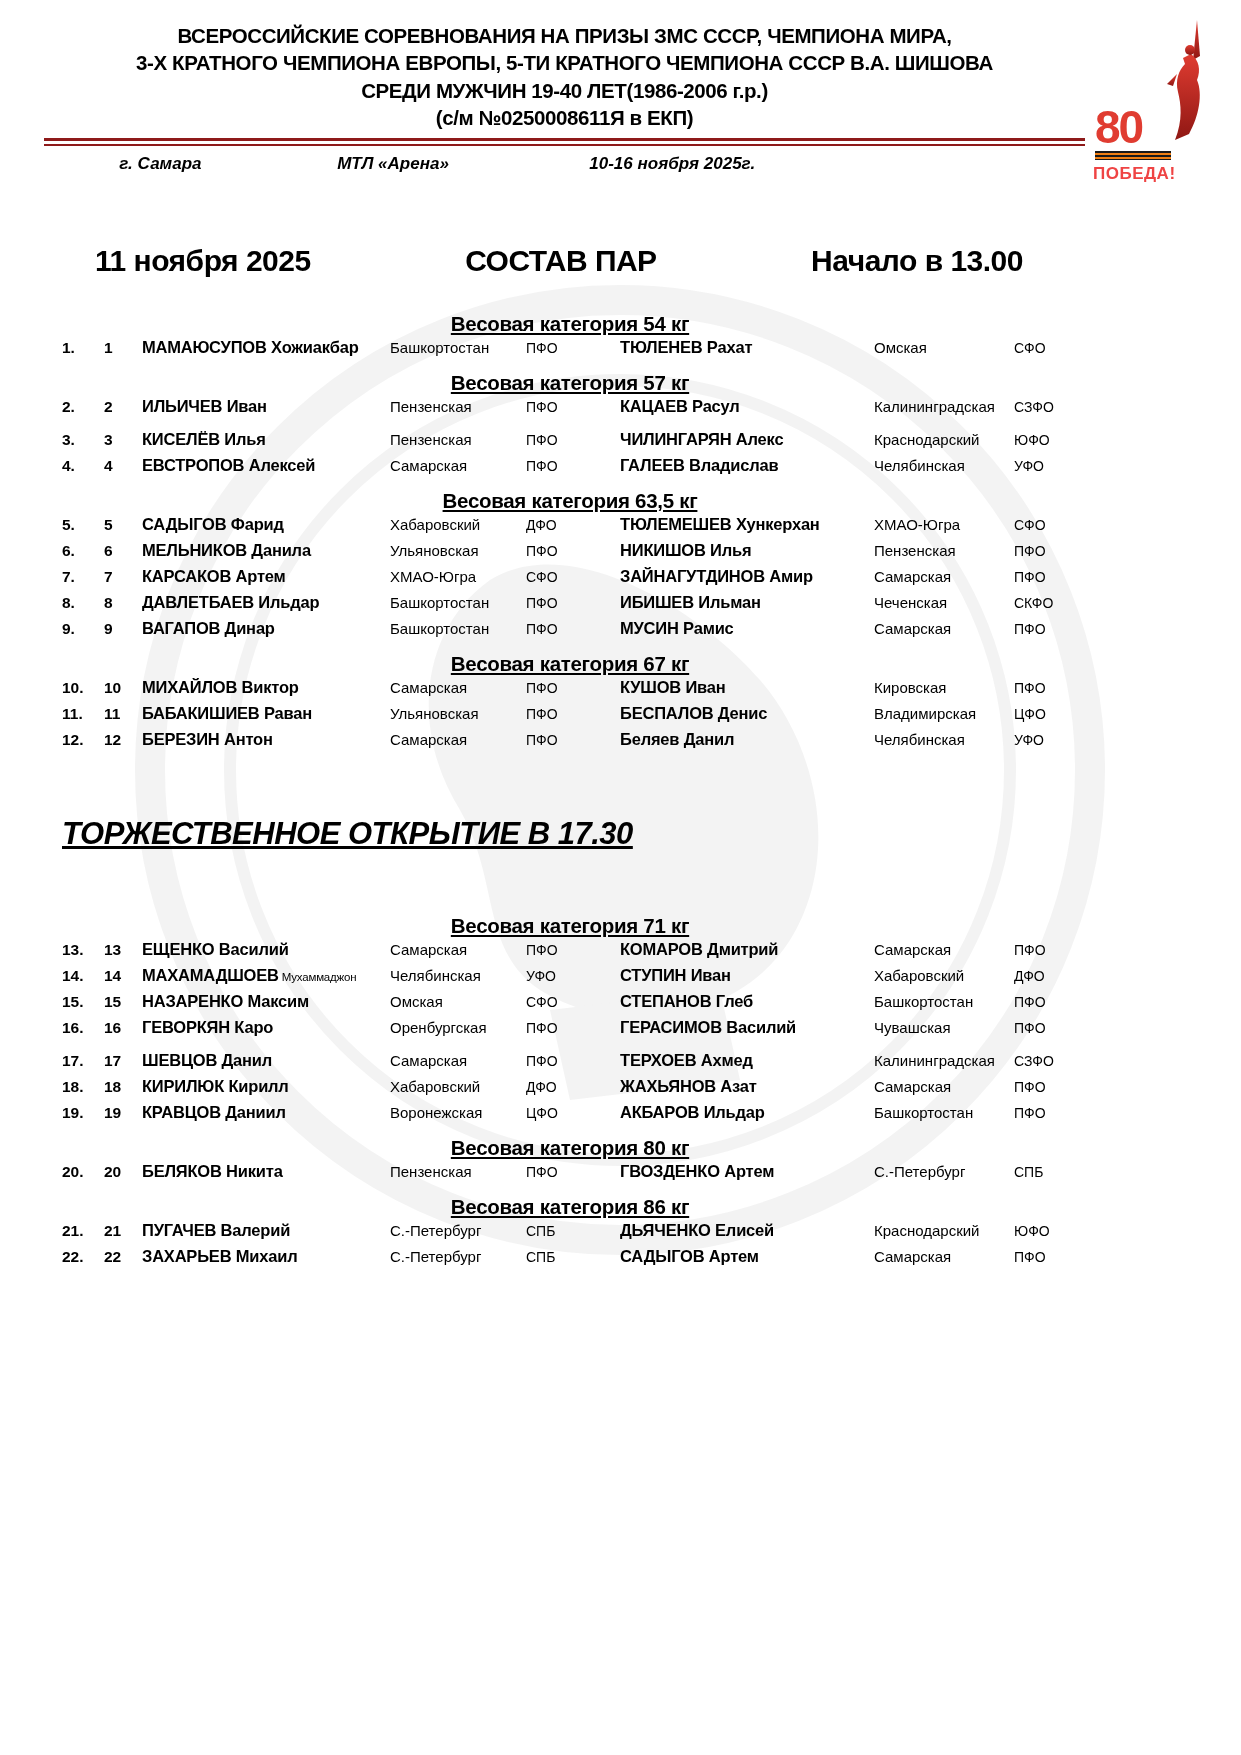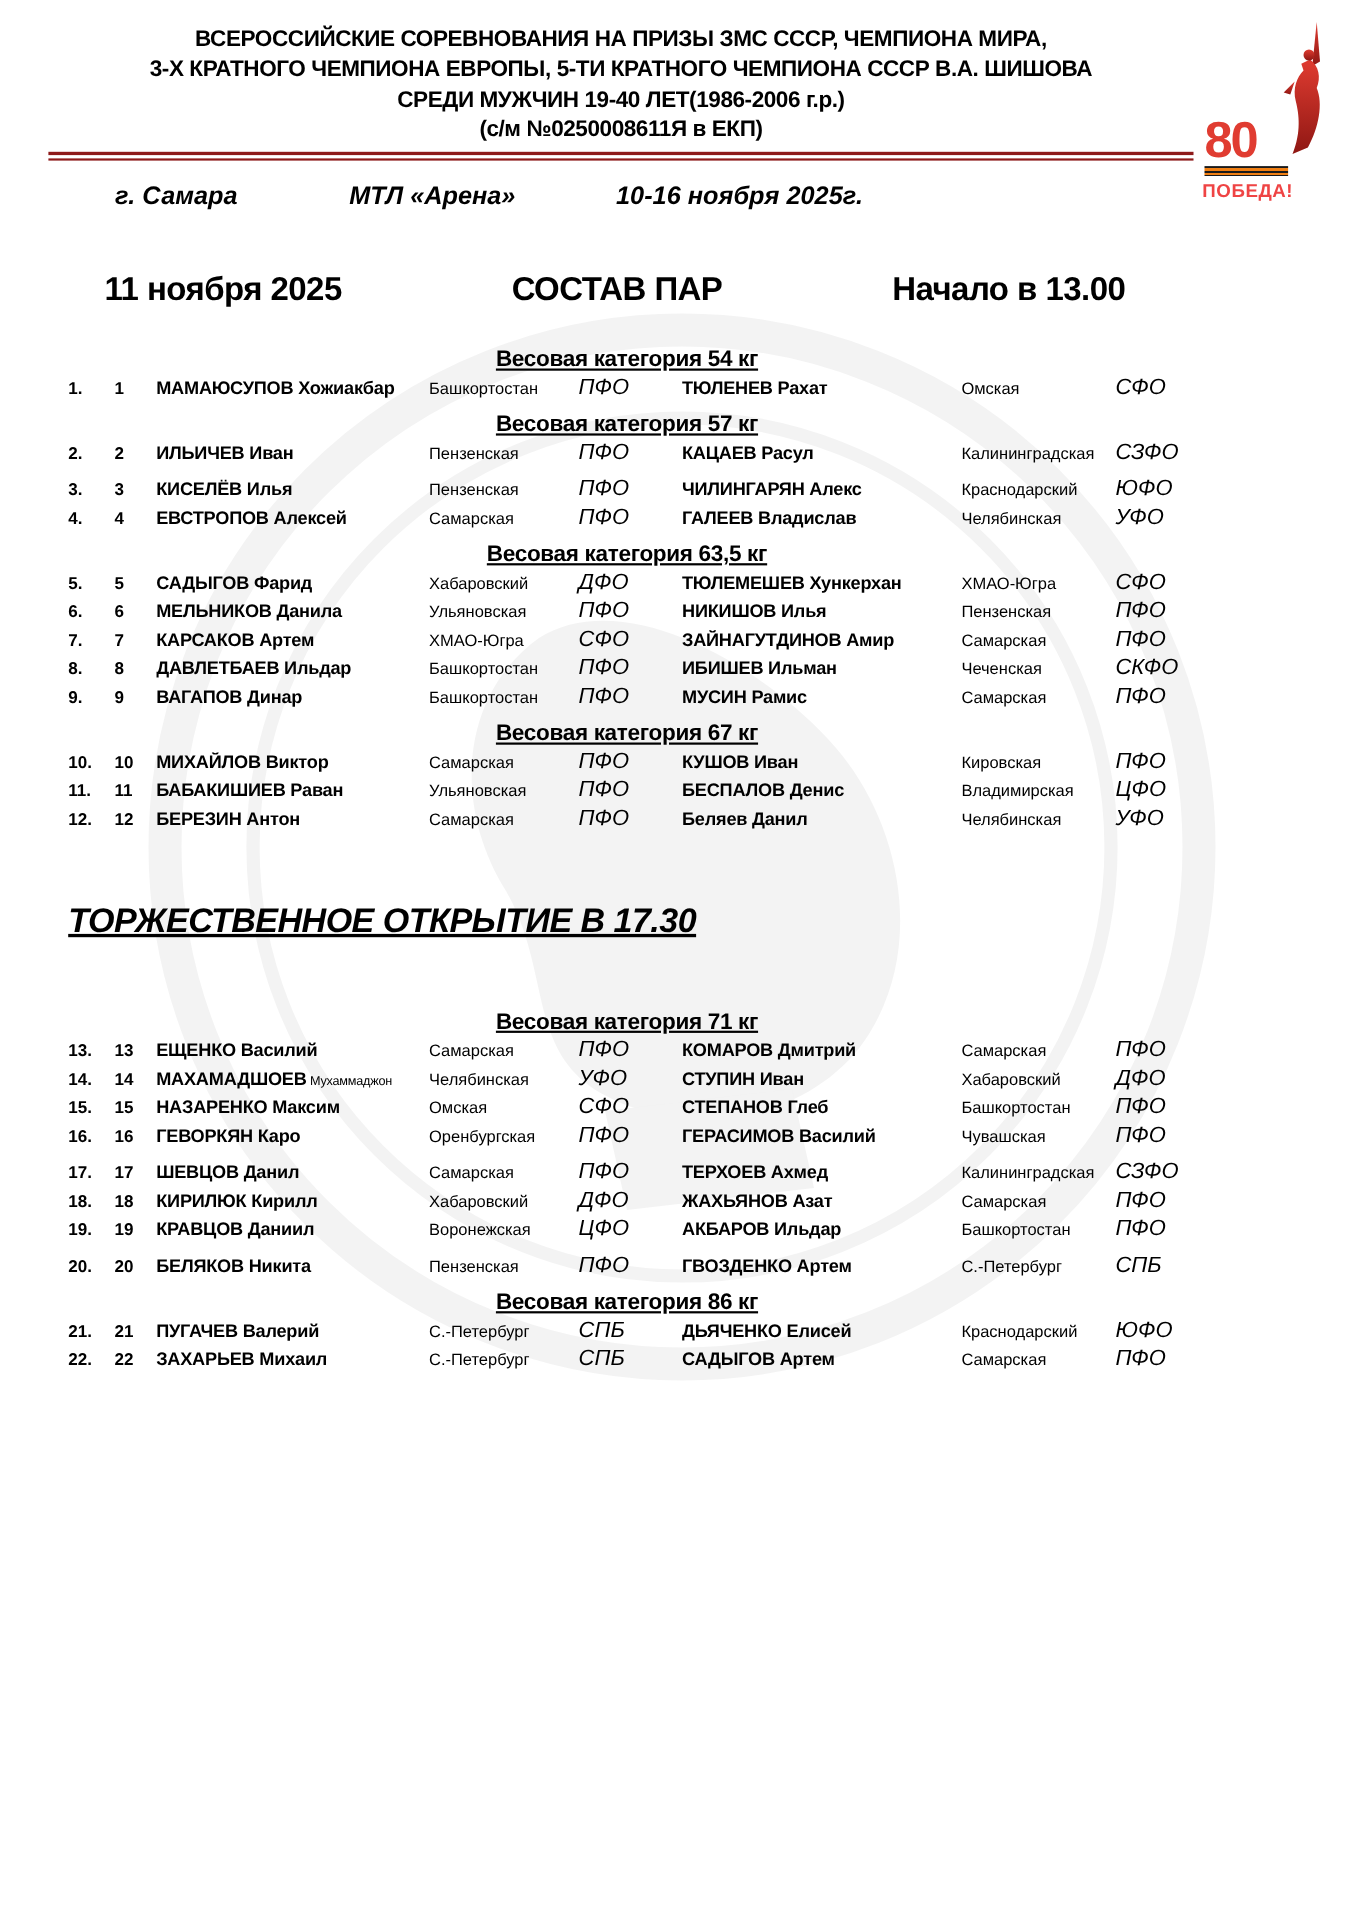--- a/index.html
+++ b/index.html
@@ -14,22 +14,22 @@
   header{display:flex;align-items:flex-start;padding:0 26px 0 36px;}
   .logo-left{width:142px;text-align:center;padding-top:6px;flex:none;}
   .logo-caption{font-size:10.5px;font-weight:bold;line-height:1.25;margin-top:2px;letter-spacing:.2px;}
   .hdr-center{flex:1;padding:2px 8px 0;}
   .hdr-title{
     text-align:center;font-weight:bold;font-size:20.5px;line-height:1.33;
     letter-spacing:-0.4px;
   }
   .double-rule{height:3px;border-top:3px solid #8e1a1a;border-bottom:2px solid #8e1a1a;margin-top:7px;}
   .venue-row{
-    display:grid;grid-template-columns:1fr 1fr 1.4fr;width:76%;margin-top:18px;
-    font-style:italic;font-weight:bold;font-size:23px;
+    display:grid;grid-template-columns:1fr 1fr 1.4fr;width:76%;margin-top:8px;
+    font-style:italic;font-weight:bold;font-size:17px;
   }
   .venue-row span{text-align:center;}
   .logo-right{width:122px;height:168px;position:relative;flex:none;}
   .statue-svg{position:absolute;right:8px;top:0;}
   .big80{position:absolute;left:2px;bottom:38px;font-size:46px;font-weight:900;color:#e03c31;letter-spacing:-2px;line-height:1;}
   .ribbon{position:absolute;left:2px;bottom:28px;width:76px;height:9px;
     background:repeating-linear-gradient(180deg,#1a1a1a 0 2px,#f07f13 2px 4px);}
   .pobeda{position:absolute;left:0;bottom:4px;font-size:17px;font-weight:900;color:#ef4444;letter-spacing:.5px;}
 
   
@@ -46,21 +46,21 @@
     margin:4px 0 2px;text-align:center;font-size:20.5px;font-weight:bold;
     text-decoration:underline;letter-spacing:-0.3px;
   }
   .bout-row{display:flex;align-items:baseline;height:26px;}
   .c-order{width:42px;font-weight:bold;font-size:15.5px;flex:none;}
   .c-num{width:38px;font-weight:bold;font-size:15.5px;flex:none;}
   .c-name{width:248px;font-weight:bold;font-size:16.5px;letter-spacing:-0.2px;flex:none;white-space:nowrap;overflow:hidden;}
   .c-name.blue{width:254px;}
   .c-region{width:136px;font-size:15px;flex:none;white-space:nowrap;}
   .c-region.blue{width:140px;}
-  .c-dist{width:94px;font-size:20px;flex:none;font-style:italic;}
+  .c-dist{width:94px;font-size:14px;flex:none;}
   .c-dist.blue{width:62px;}
   .small-first{font-size:11.5px;font-weight:normal;}
 
   
   .opening{
     width:1016px;margin:60px 0 62px 62px;text-align:left;
     font-size:31px;font-weight:bold;font-style:italic;text-decoration:underline;
     letter-spacing:-0.5px;
   }
 </style>
@@ -359,20 +359,21 @@
     <span class="c-region">Воронежская</span>
     <span class="c-dist">ЦФО</span>
     <span class="c-name blue">АКБАРОВ Ильдар</span>
     <span class="c-region blue">Башкортостан</span>
     <span class="c-dist blue">ПФО</span>
   </div>
 </div>
   </section>
 
   <section>
+    <h3 class="cat">Весовая категория 80 кг</h3>
     <div class="bouts">
   <div class="bout-row">
     <span class="c-order">20.</span>
     <span class="c-num">20</span>
     <span class="c-name">БЕЛЯКОВ Никита</span>
     <span class="c-region">Пензенская</span>
     <span class="c-dist">ПФО</span>
     <span class="c-name blue">ГВОЗДЕНКО Артем</span>
     <span class="c-region blue">С.-Петербург</span>
     <span class="c-dist blue">СПБ</span>

